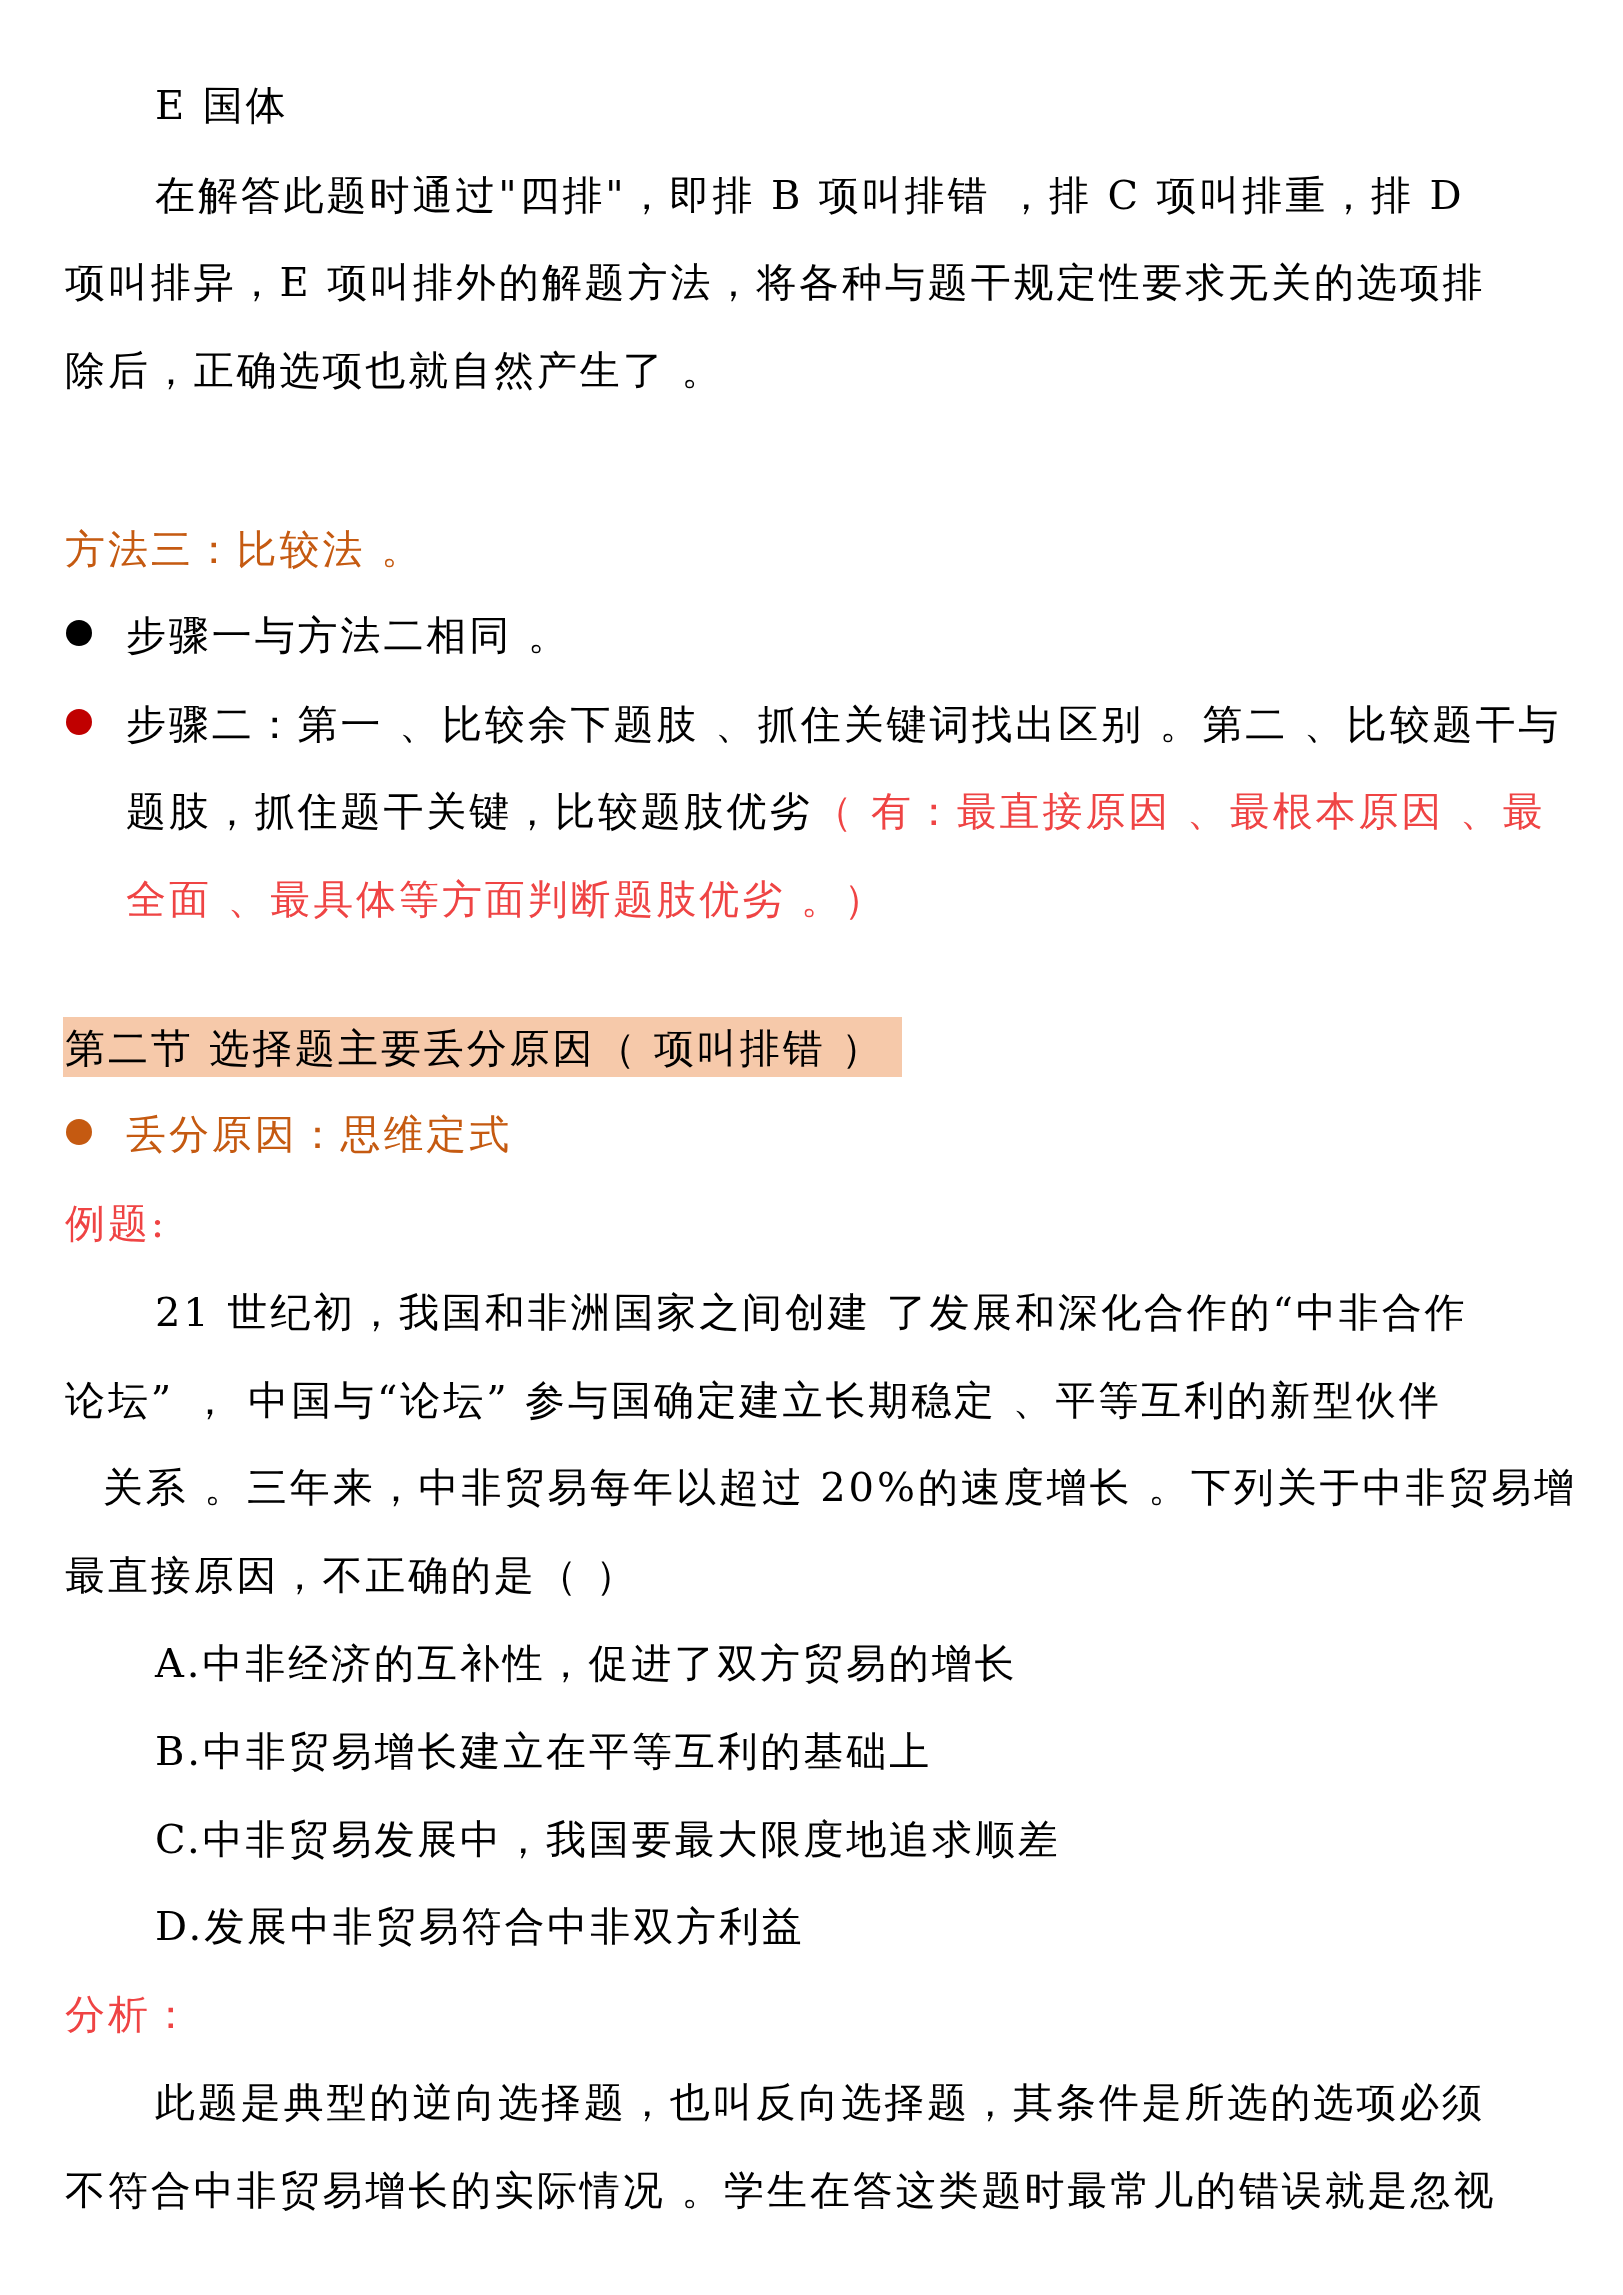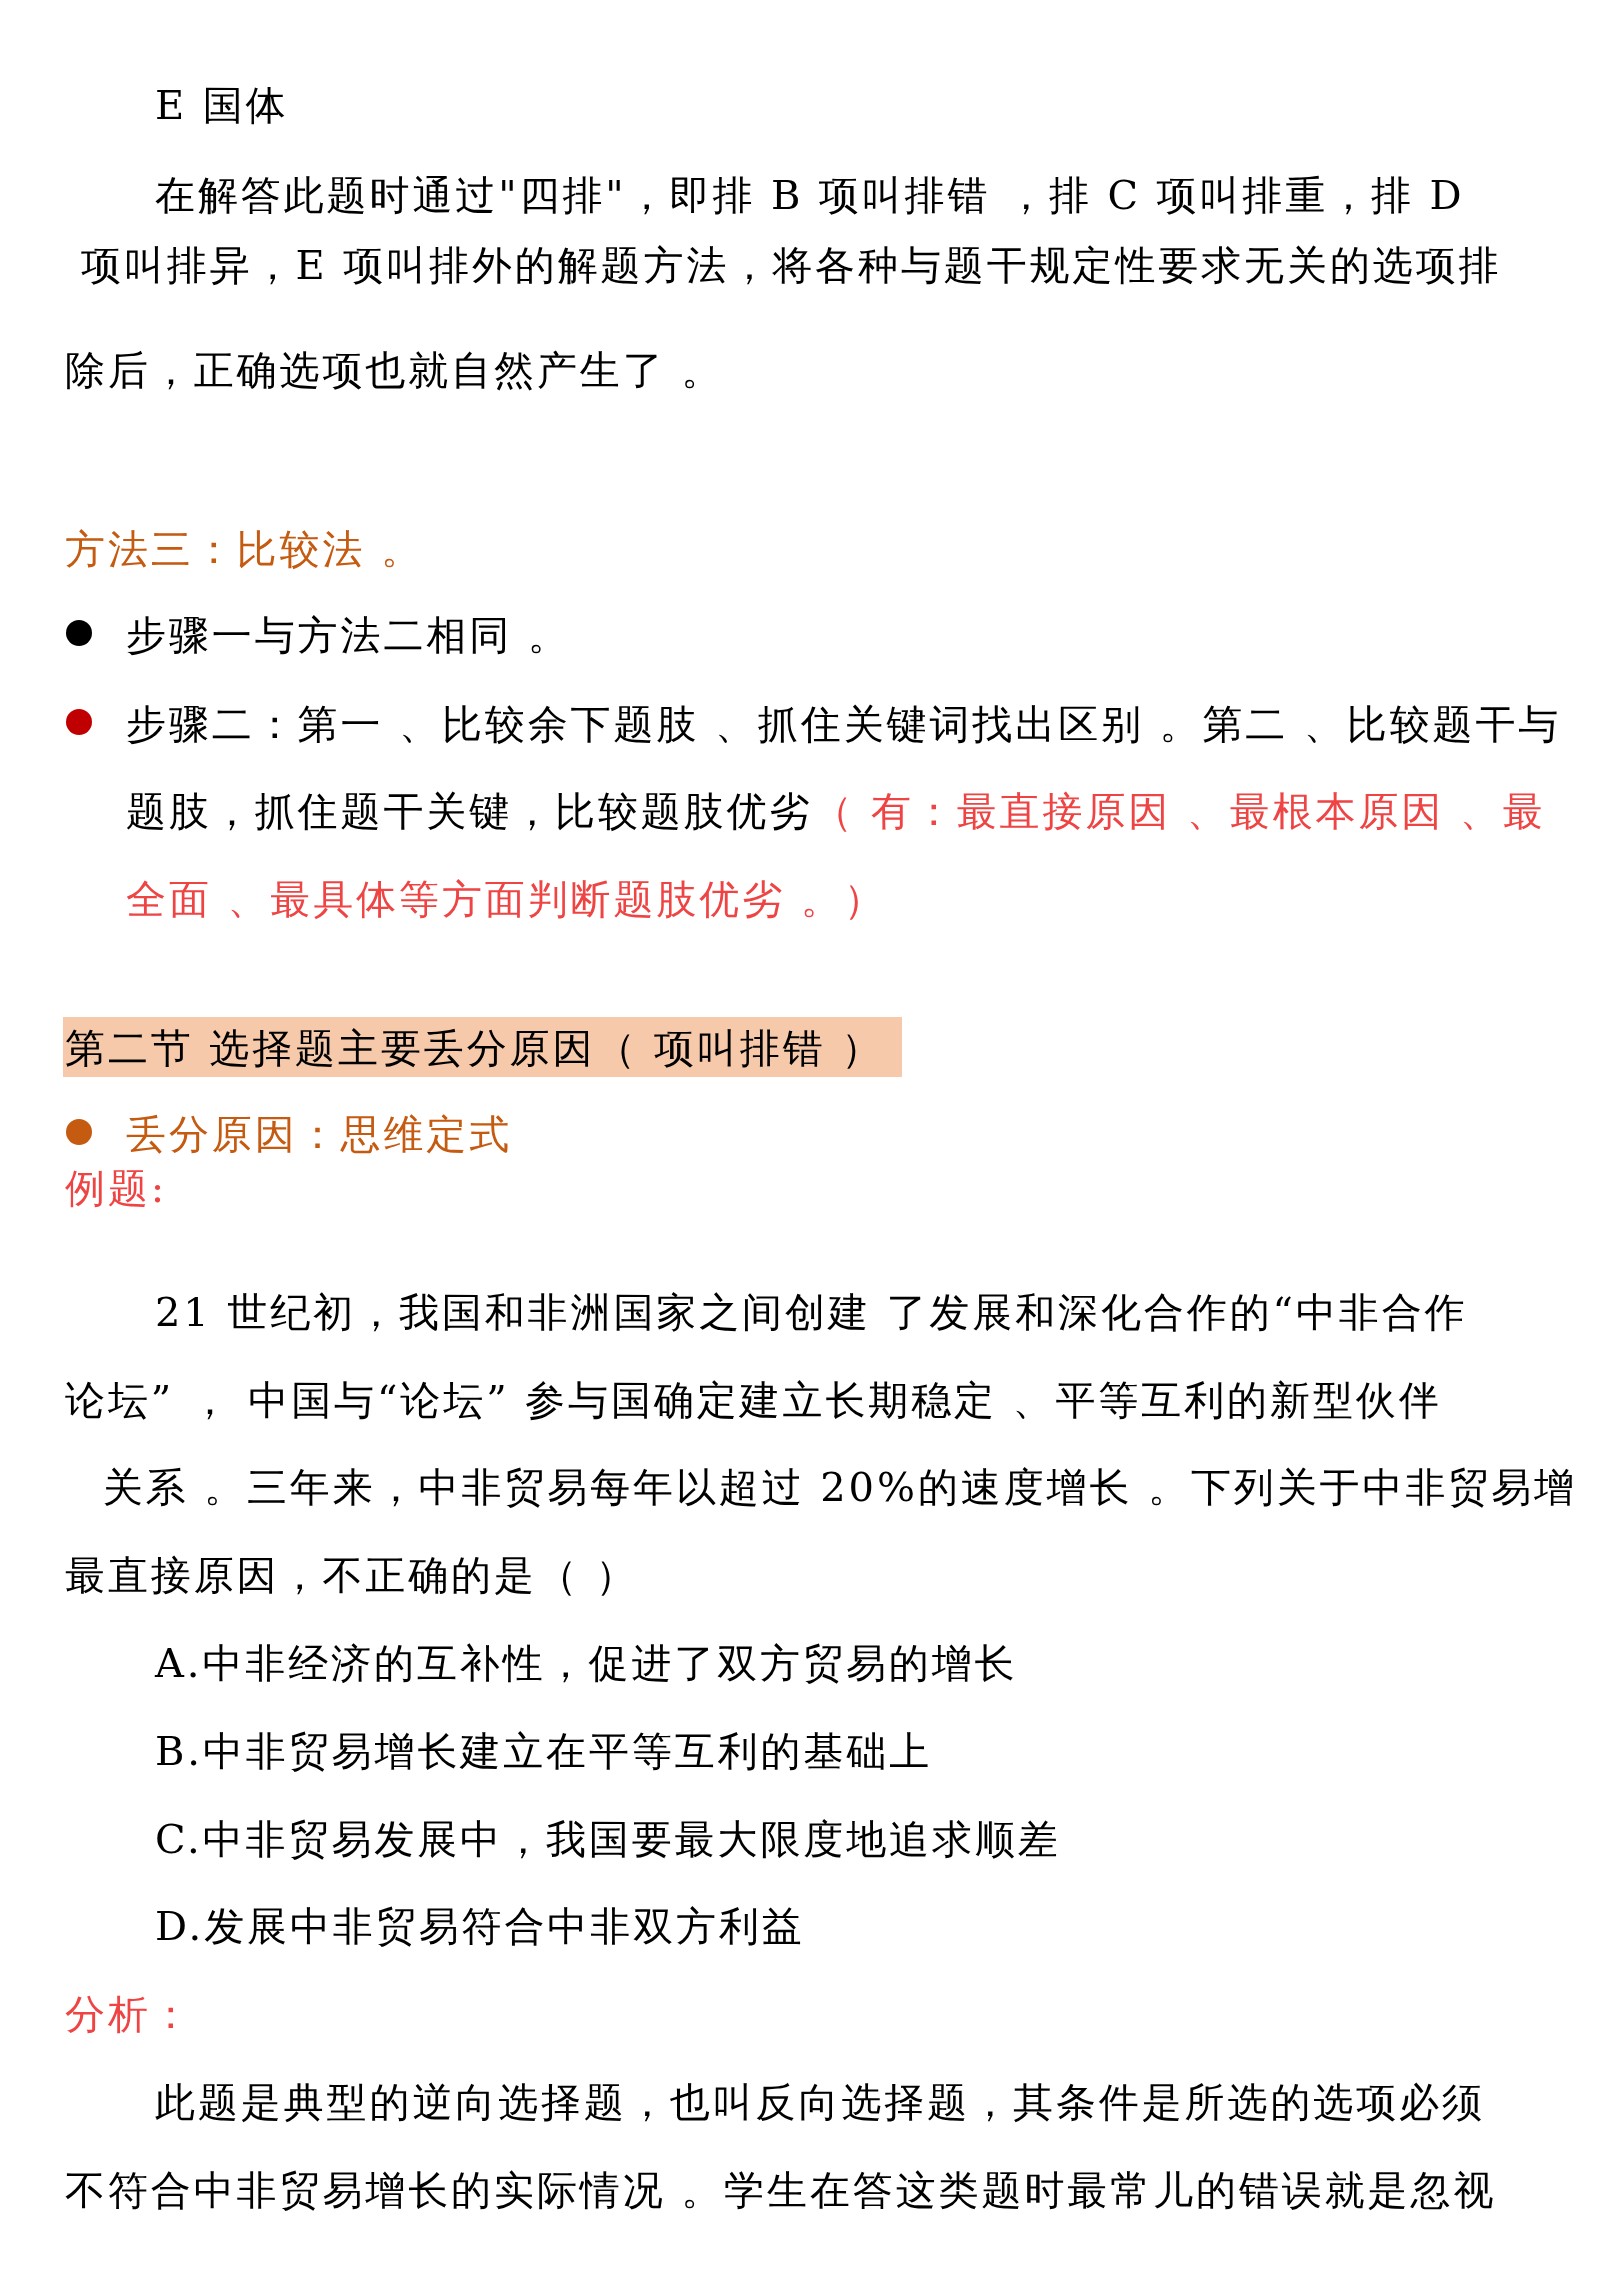--- a/index.html
+++ b/index.html
@@ -56,42 +56,42 @@
     }
   </style>
 </head>
 <body>
 
 <div class="page">
 
   <div class="line indent" style="top:76px;">E 国体</div>
 
   <div class="line indent" style="top:166px; width:1411px;">在解答此题时通过"四排"，即排 B 项叫排错 ，排 C 项叫排重，排 D</div>
-  <div class="line" style="top:236px;margin-left:16px;">项叫排异，E 项叫排外的解题方法，将各种与题干规定性要求无关的选项排</div>
+  <div class="line" style="top:253px;">项叫排异，E 项叫排外的解题方法，将各种与题干规定性要求无关的选项排</div>
   <div class="line" style="top:341px;">除后，正确选项也就自然产生了 。</div>
 
   <div class="line orange" style="top:520px;">方法三：比较法 。</div>
 
   <div class="bullet-dot dot-black" style="top:620px;"></div>
   <div class="line bullet-text" style="top:606px;">步骤一与方法二相同 。</div>
 
   <div class="bullet-dot dot-red" style="top:709px;"></div>
   <div class="line bullet-text" style="top:695px;">步骤二：第一 、比较余下题肢 、抓住关键词找出区别 。第二 、比较题干与</div>
   <div class="line bullet-text" style="top:782px;">
     <span>题肢，抓住题干关键，比较题肢优劣</span><span class="red">（ 有：最直接原因 、最根本原因 、最</span>
   </div>
   <div class="line bullet-text red" style="top:870px;">全面 、最具体等方面判断题肢优劣 。）</div>
 
   <div class="highlight"></div>
   <div class="line" style="top:1019px;">第二节 选择题主要丢分原因（ 项叫排错 ）</div>
 
   <div class="bullet-dot dot-orange" style="top:1119px;"></div>
   <div class="line bullet-text orange" style="top:1105px;">丢分原因：思维定式</div>
 
-  <div class="line red" style="top:1159px;">例题:</div>
+  <div class="line red" style="top:1194px;">例题:</div>
 
   <div class="line indent" style="top:1283px;">21 世纪初，我国和非洲国家之间创建 了发展和深化合作的“中非合作</div>
   <div class="line" style="top:1371px;">论坛” ， 中国与“论坛” 参与国确定建立长期稳定 、平等互利的新型伙伴</div>
   <div class="line" style="top:1458px;text-align:right;">关系 。三年来，中非贸易每年以超过 20%的速度增长 。下列关于中非贸易增</div>
   <div class="line" style="top:1546px;">最直接原因，不正确的是（   ）</div>
 
   <div class="line indent" style="top:1634px;">A.中非经济的互补性，促进了双方贸易的增长</div>
   <div class="line indent" style="top:1722px;">B.中非贸易增长建立在平等互利的基础上</div>
   <div class="line indent" style="top:1810px;">C.中非贸易发展中，我国要最大限度地追求顺差</div>
   <div class="line indent" style="top:1897px;">D.发展中非贸易符合中非双方利益</div>

